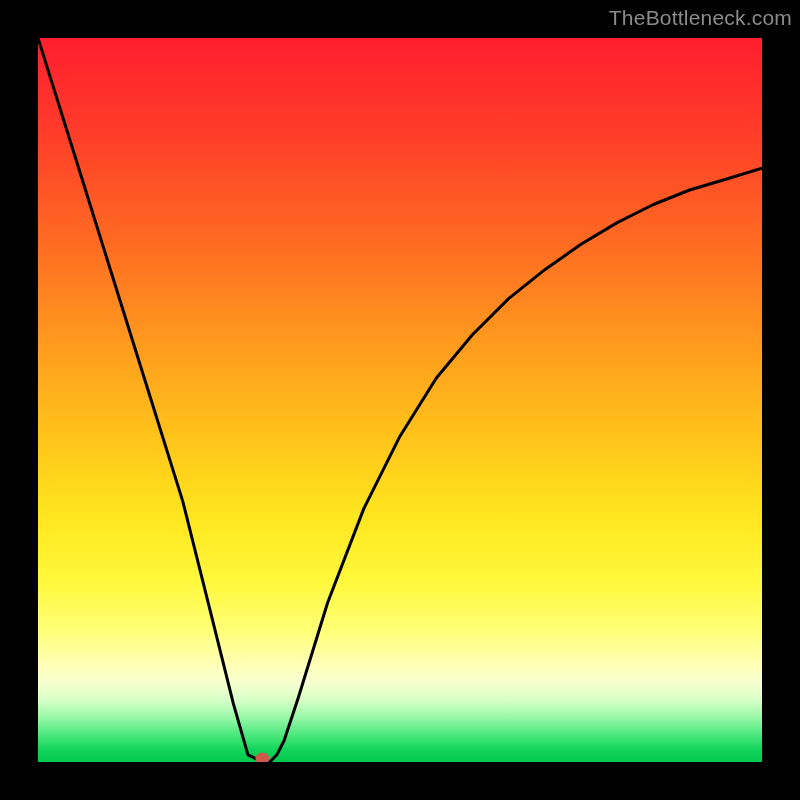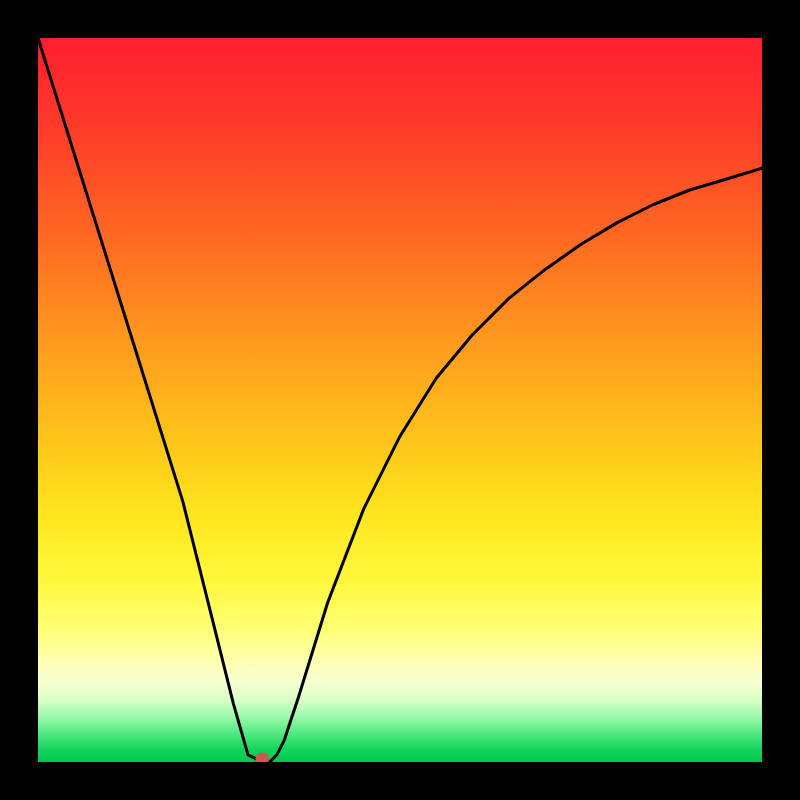--- a/index.html
+++ b/index.html
@@ -67,13 +67,14 @@
 <body>
 
 <div class="frame">
   <div class="plot-area"></div>
 
   <svg class="curve" viewBox="0 0 724 724">
     <polyline id="curve-poly" fill="none" stroke="#000" stroke-width="3" stroke-linejoin="round" stroke-linecap="round" points="0.0,0.0 36.2,115.8 72.4,231.7 108.6,347.5 144.8,463.4 173.8,579.2 195.5,666.1 210.0,716.8 217.2,720.4 224.4,724.0 231.7,724.0 238.9,716.8 246.2,702.3 260.6,658.8 289.6,564.7 325.8,470.6 362.0,398.2 398.2,340.3 434.4,296.8 470.6,260.6 506.8,231.7 543.0,206.3 579.2,184.6 615.4,166.5 651.6,152.0 687.8,141.2 724.0,130.3"></polyline>
     <ellipse id="marker-dot" rx="7" ry="6" fill="#cc5a4a" cx="224.4" cy="720.4"></ellipse>
   </svg>
 
+  <div class="watermark">TheBottleneck.com</div>
 </div>
 
 </body></html>

